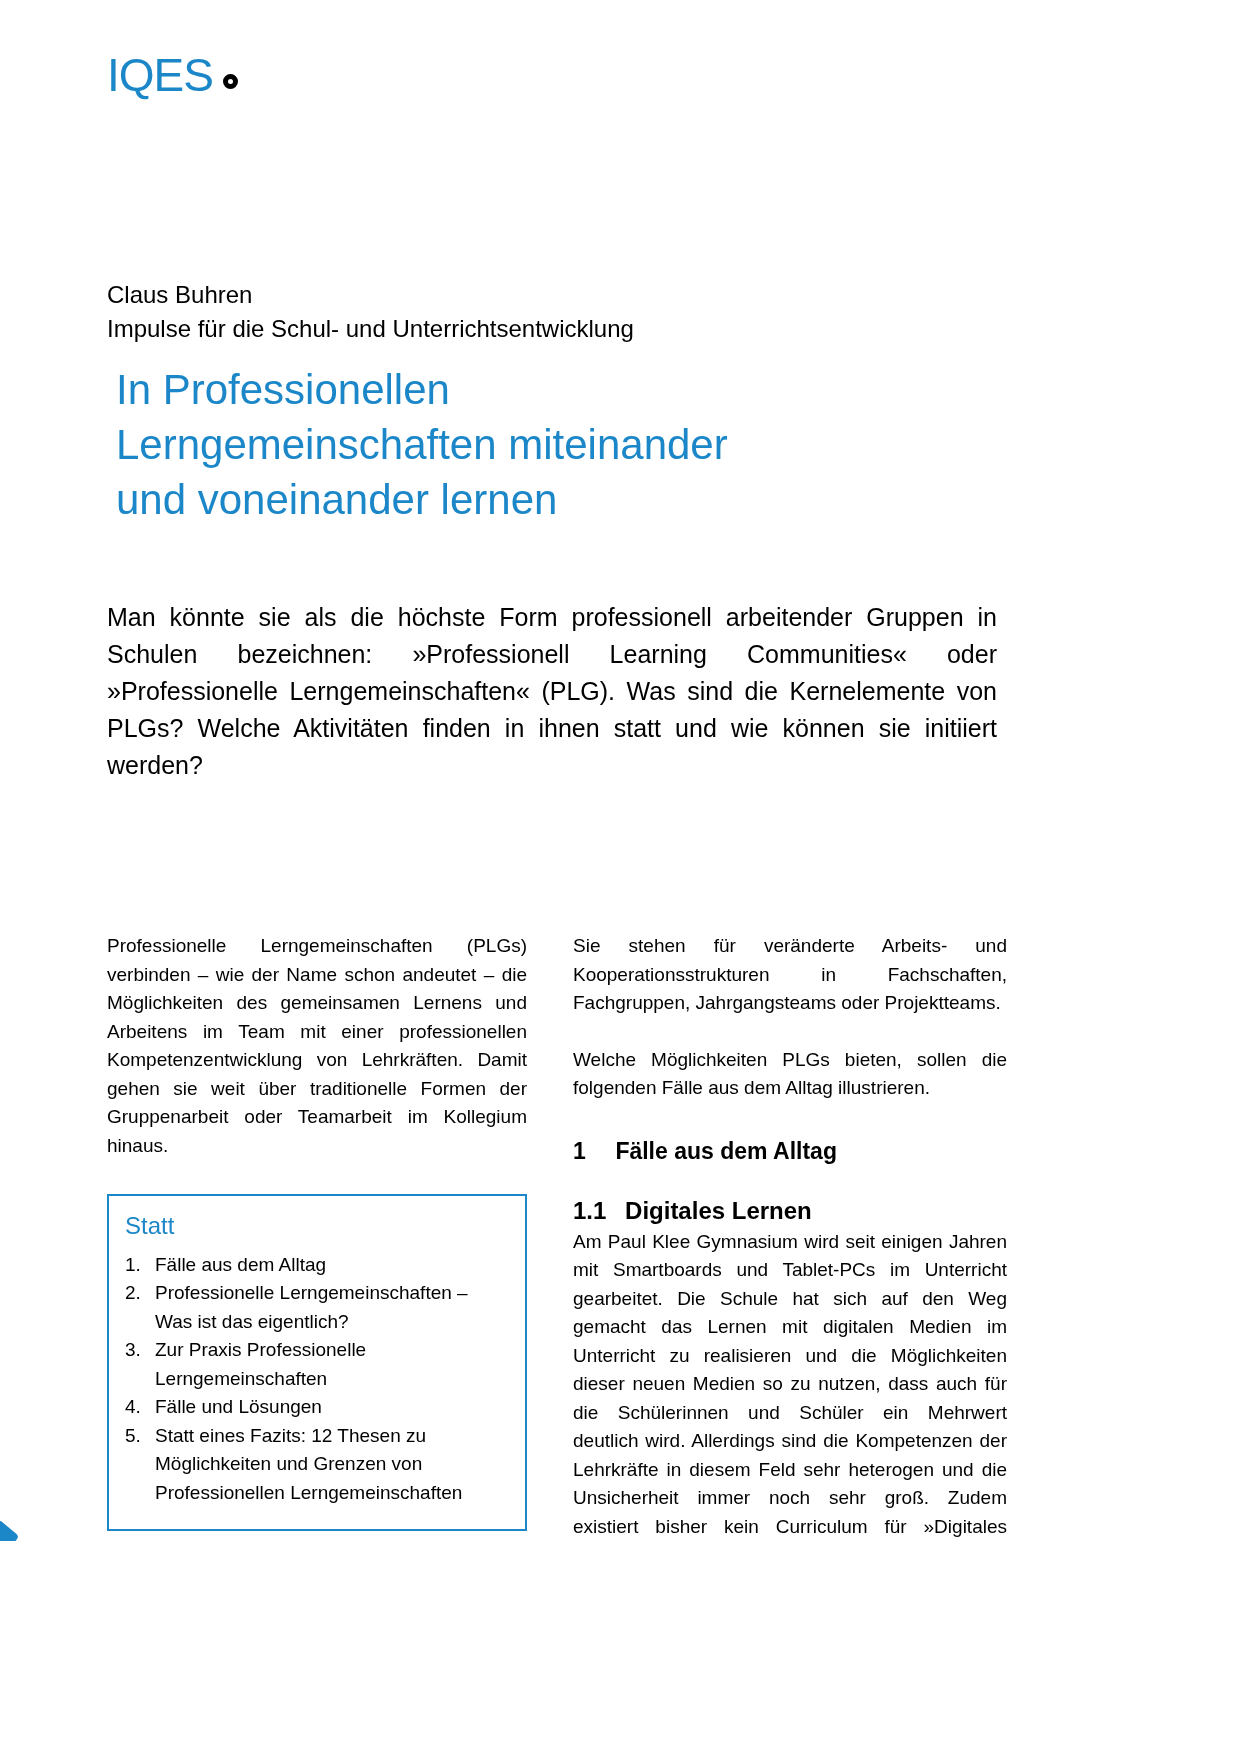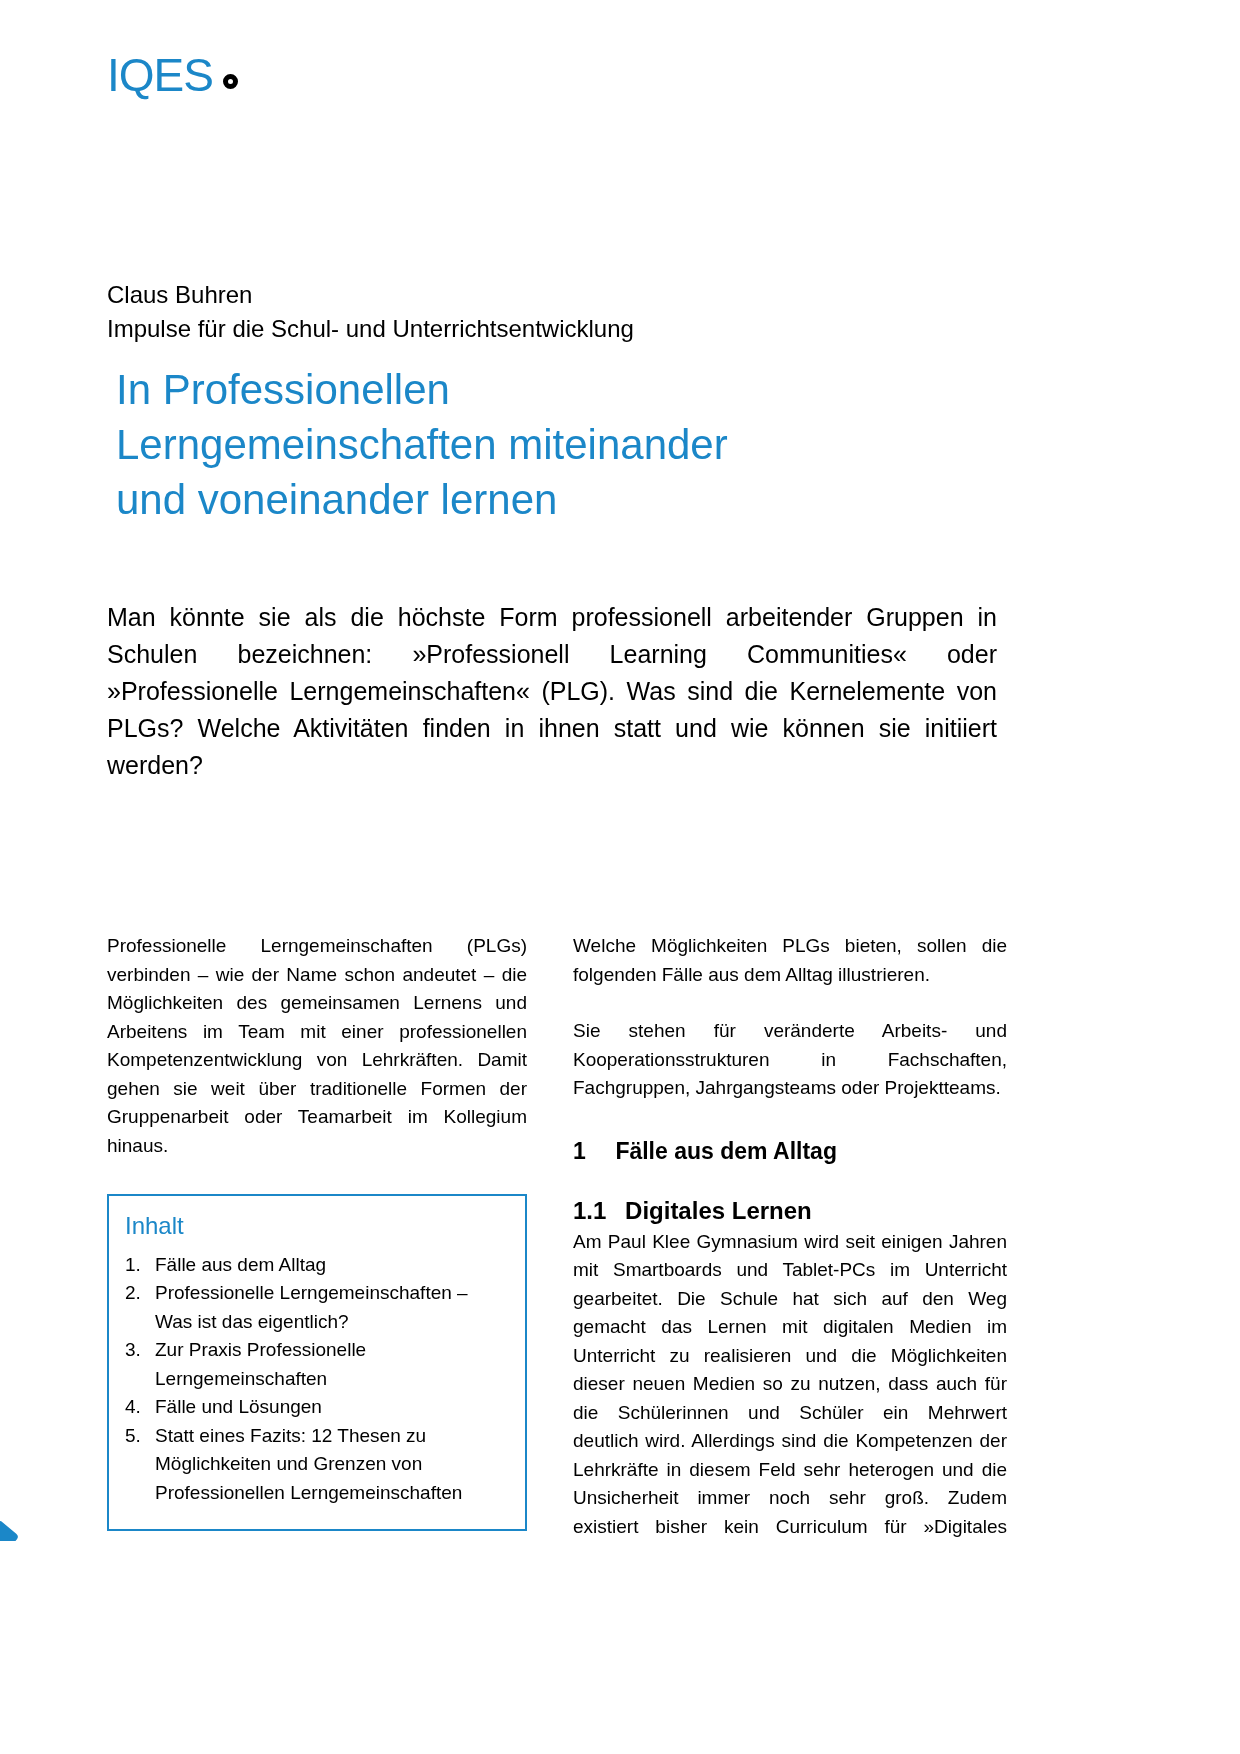--- a/index.html
+++ b/index.html
@@ -149,34 +149,34 @@
   </h1>
 
   <p class="lead">Man könnte sie als die höchste Form professionell arbeitender Gruppen in Schulen bezeichnen: »Professionell Learning Communities« oder »Professionelle Lerngemeinschaften« (PLG). Was sind die Kernelemente von PLGs? Welche Aktivitäten finden in ihnen statt und wie können sie initiiert werden?</p>
 
   <div class="columns">
 
     <div class="col col-left">
       <p>Professionelle Lerngemeinschaften (PLGs) verbinden – wie der Name schon andeutet – die Möglichkeiten des gemeinsamen Lernens und Arbeitens im Team mit einer professionellen Kompetenzentwicklung von Lehrkräften. Damit gehen sie weit über traditionelle Formen der Gruppenarbeit oder Teamarbeit im Kollegium hinaus.</p>
 
       <div class="toc-box">
-        <div class="toc-title">Inhalt</div>
+        <div class="toc-title">Statt</div>
         <ol class="toc-list">
           <li>Fälle aus dem Alltag</li>
           <li>Professionelle Lerngemeinschaften – Was ist das eigentlich?</li>
           <li>Zur Praxis Professionelle Lerngemeinschaften</li>
           <li>Fälle und Lösungen</li>
           <li>Statt eines Fazits: 12 Thesen zu Möglichkeiten und Grenzen von Professionellen Lerngemeinschaften</li>
         </ol>
       </div>
     </div>
 
     <div class="col col-right">
+      <p>Sie stehen für veränderte Arbeits- und Kooperationsstrukturen in Fachschaften, Fachgruppen, Jahrgangsteams oder Projektteams.</p>
       <p>Welche Möglichkeiten PLGs bieten, sollen die folgenden Fälle aus dem Alltag illustrieren.</p>
-      <p>Sie stehen für veränderte Arbeits- und Kooperationsstrukturen in Fachschaften, Fachgruppen, Jahrgangsteams oder Projektteams.</p>
 
       <h2 class="section-heading">
         <span class="sec-num">1</span>
         <span>Fälle aus dem Alltag</span>
       </h2>
 
       <h3 class="subsection-heading">
         <span class="sub-num">1.1</span>
         <span>Digitales Lernen</span>
       </h3>

